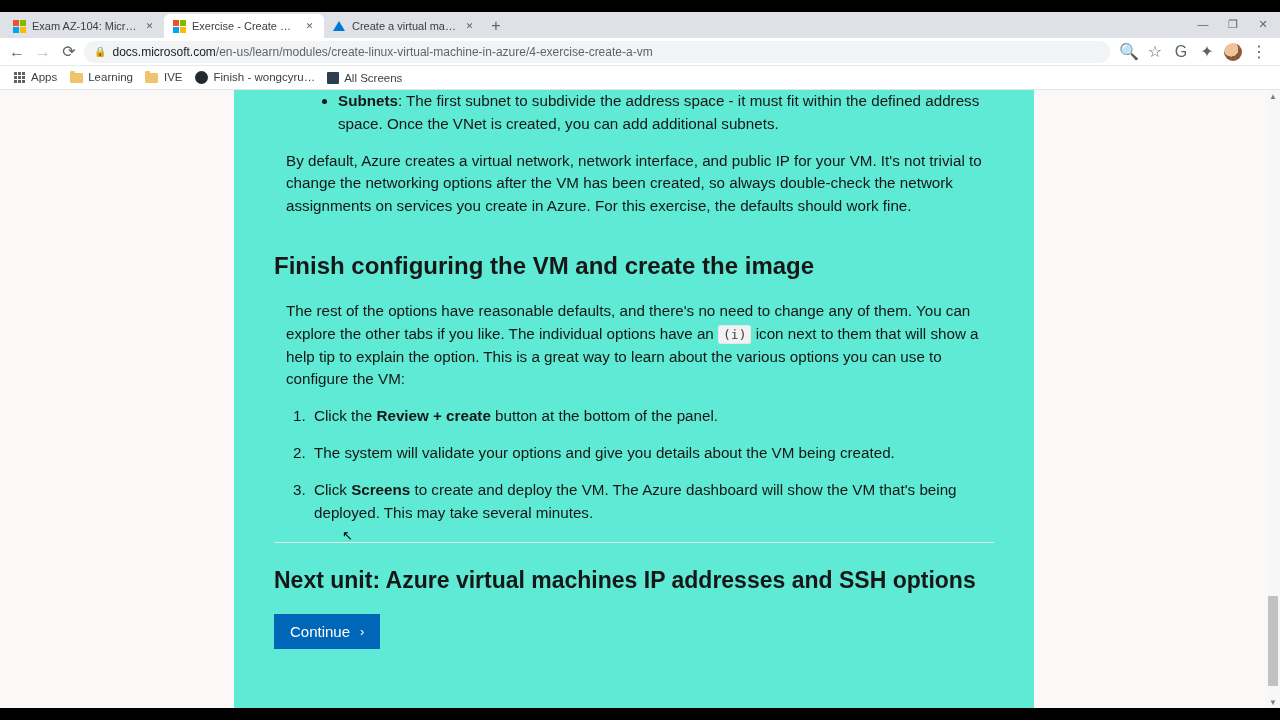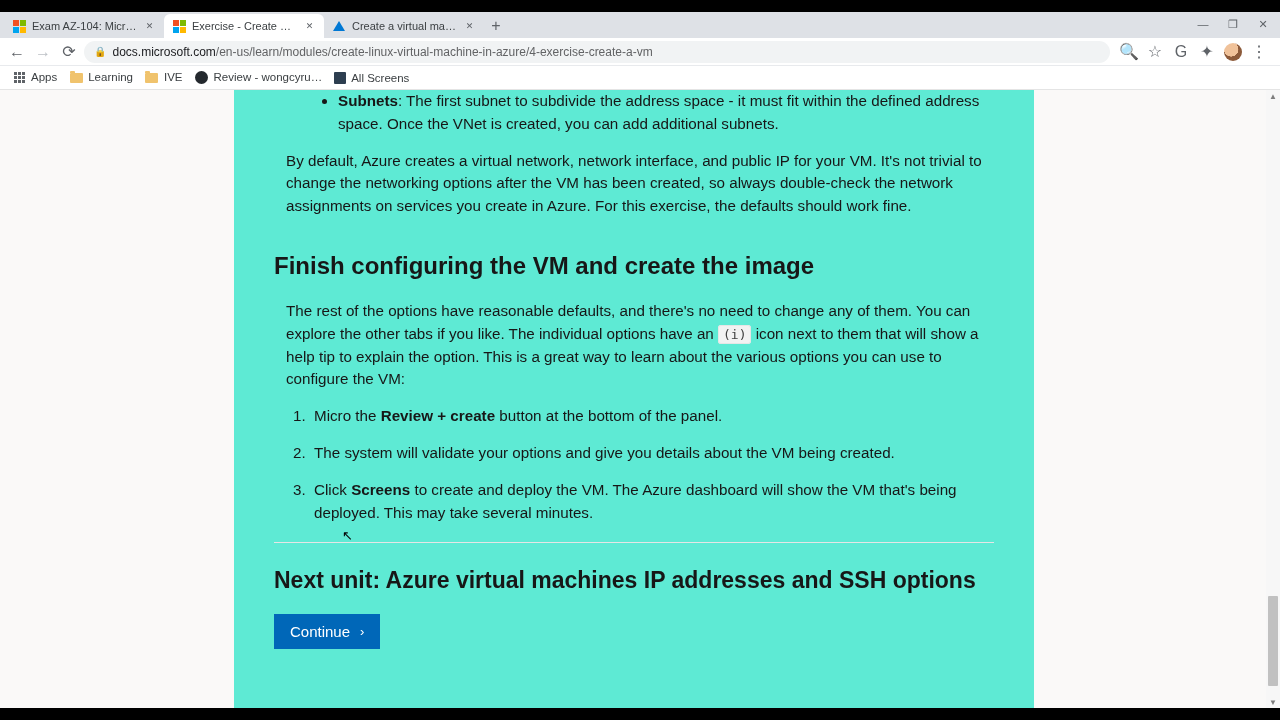--- a/index.html
+++ b/index.html
@@ -169,21 +169,21 @@
     <div class="bk">
       <span class="bicon">
           <span class="folder"></span>
         </span>
       <span>IVE</span>
     </div>
     <div class="bk">
       <span class="bicon">
           <span class="gh"></span>
         </span>
-      <span>Review - wongcyru…</span>
+      <span>Finish - wongcyru…</span>
     </div>
     <div class="bk">
       <span class="bicon" style="background:#2d3e50;width:12px;height:12px;border-radius:1px;"></span>
       <span>All Screens</span>
     </div>
   </div>
 
   <div class="viewport">
     <div class="left-gutter"></div>
     <div class="content-card">
@@ -192,21 +192,21 @@
           <li class="bullet">
             <strong>Subnets</strong><span>: The first subnet to subdivide the address space - it must fit within the defined address space. Once the VNet is created, you can add additional subnets.</span>
           </li>
         </ul>
         <p>By default, Azure creates a virtual network, network interface, and public IP for your VM. It's not trivial to change the networking options after the VM has been created, so always double-check the network assignments on services you create in Azure. For this exercise, the defaults should work fine.</p>
         <h2>Finish configuring the VM and create the image</h2>
         <p>
           <span>The rest of the options have reasonable defaults, and there's no need to change any of them. You can explore the other tabs if you like. The individual options have an </span><code class="inline">(i)</code><span> icon next to them that will show a help tip to explain the option. This is a great way to learn about the various options you can use to configure the VM:</span>
         </p>
         <ol>
-          <li><span>Micro the </span><strong>Review + create</strong><span> button at the bottom of the panel.</span></li>
+          <li><span>Click the </span><strong>Review + create</strong><span> button at the bottom of the panel.</span></li>
           <li>The system will validate your options and give you details about the VM being created.</li>
           <li><span>Click </span><strong>Screens</strong><span> to create and deploy the VM. The Azure dashboard will show the VM that's being deployed. This may take several minutes.</span></li>
         </ol>
         <hr class="divider">
         <h3 class="next">Next unit: Azure virtual machines IP addresses and SSH options</h3>
         <button class="continue-btn">
           <span>Continue</span>
           <span class="chev">›</span>
         </button>
         <div class="help-row">

